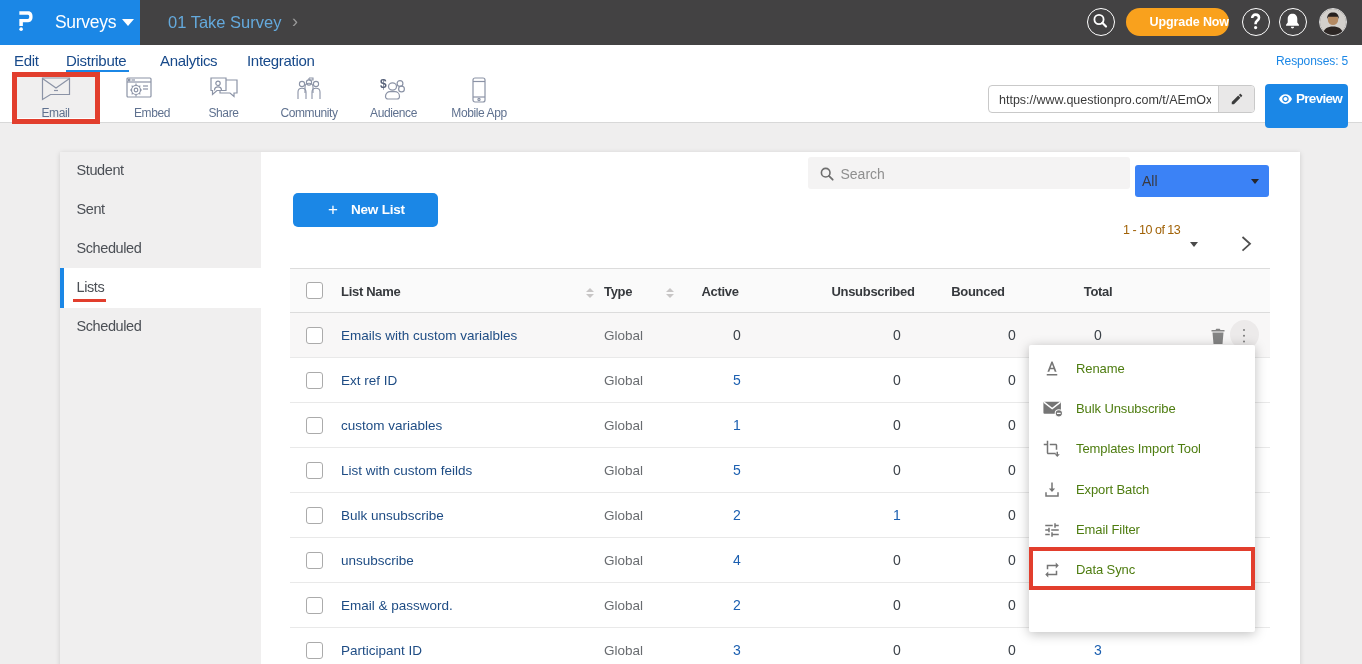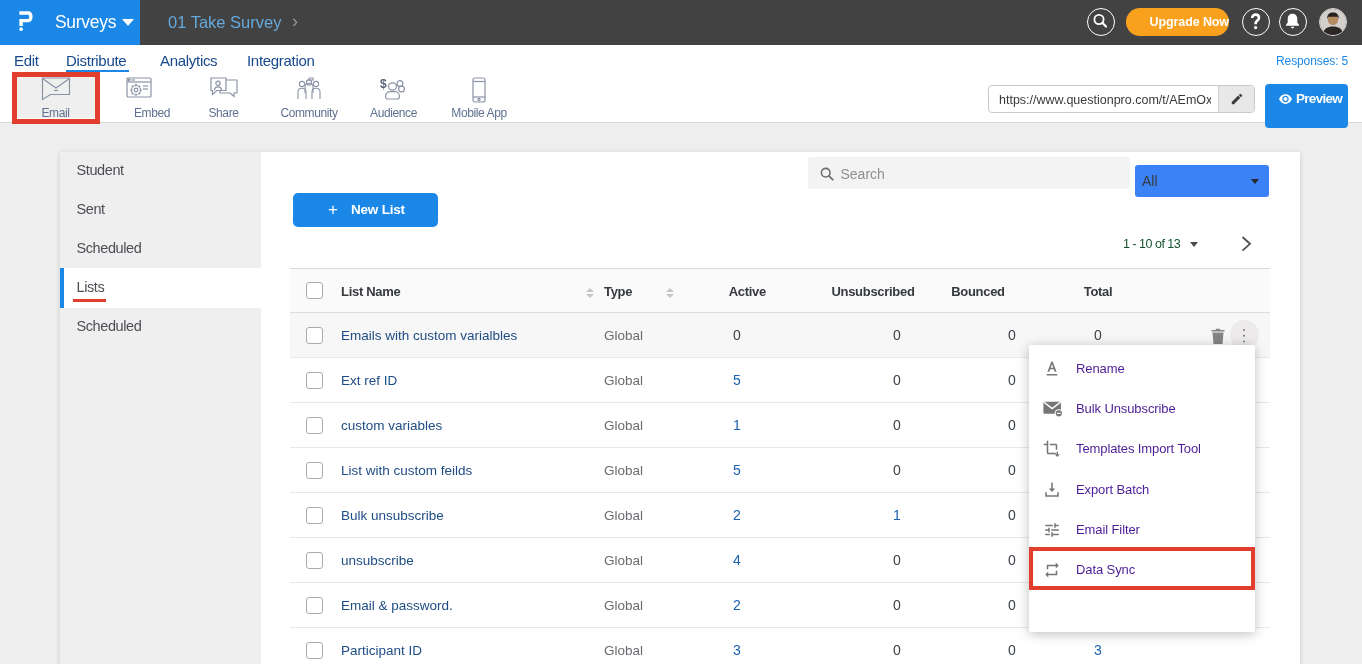--- a/index.html
+++ b/index.html
@@ -45,40 +45,40 @@
 
 
 #search { position:absolute; left:808px; top:157px; width:322px; height:32px; background:#f4f3f3; border-radius:3px; }
 #search .ph { position:absolute; left:32.5px; top:8.5px; font-size:14px; color:#8f8f8f; }
 #alldd { position:absolute; left:1135px; top:157px; width:134px; height:32px; background:#3b82f6; border-radius:3px;margin-top:8px; }
 #alldd .t { position:absolute; left:7px; top:8px; font-size:14px; color:#3a3a40; }
 #alldd .caret { position:absolute; left:116px; top:14px; width:0; height:0; border-left:4px solid transparent; border-right:4px solid transparent; border-top:5px solid #26262c; }
 #newlist { position:absolute; left:293px; top:193px; width:145px; height:34px; background:#1b87e6; border-radius:5px; color:#fff; }
 #newlist .plus { position:absolute; left:35px; top:7px; font-size:17px; font-weight:normal; }
 #newlist .t { position:absolute; left:58px; top:9px; font-size:13.5px; font-weight:bold; letter-spacing:-0.2px; }
-#pag { position:absolute; left:1123px; top:237px; font-size:12.5px; color:#14532d; letter-spacing:-0.5px; }
+#pag { position:absolute; left:1123px; top:223px; font-size:12.5px; color:#a16207; letter-spacing:-0.5px; }
 #pagcaret { position:absolute; left:1190px; top:241.5px; width:0; height:0; border-left:4.5px solid transparent; border-right:4.5px solid transparent; border-top:5px solid #4a4a4a; }
 
 
 #table { position:absolute; left:290px; top:268px; width:980px; }
 .hdr { position:absolute; left:0; top:0; width:980px; height:45px; background:#fafafa; border-top:1px solid #dcdcdc; border-bottom:1px solid #dcdcdc; }
 .hdr .h { position:absolute; top:14.5px; font-size:13px; font-weight:bold; color:#36393d; letter-spacing:-0.3px; }
 .row { position:absolute; left:0; width:980px; height:45px; border-bottom:1px solid #e9e9e9; }
 .cb { position:absolute; left:15.5px; top:14px; width:17px; height:17px; border:1.5px solid #ababab; border-radius:3px; background:#fff; }
 .name { position:absolute; left:51px; top:15px; font-size:13.5px; color:#1e4c84; }
 .glb { position:absolute; left:314px; top:15px; font-size:13.5px; color:#696c70; }
 .num { position:absolute; top:14px; font-size:14px; width:40px; text-align:center; }
 .nblue { color:#1b5fb0; }
 .ndark { color:#3b4148; }
 
 
 #menu { position:absolute; left:1029px; top:345px; width:226px; height:287px; background:#fff; border-radius:2px; box-shadow:0 2px 12px rgba(0,0,0,0.26); padding-top:3px; }
 .mi { position:relative; height:40.2px; }
 .mi svg { position:absolute; left:14px; top:12px; }
-.mi .t { position:absolute; left:47px; top:13px; font-size:13px; color:#4c1d95; letter-spacing:-0.1px; }
+.mi .t { position:absolute; left:47px; top:13px; font-size:13px; color:#4d7c0f; letter-spacing:-0.1px; }
 
 
 .redbox { position:absolute; border:5px solid #e23e2d; }
 </style>
 </head>
 <body>
 
 <div id="topbar">
   <div id="brand">
     <svg width="14" height="20" viewBox="0 0 13.2 19.8">
@@ -261,21 +261,21 @@
     <div class="h" style="left:51px;">List Name</div>
     <svg width="8" height="10" viewBox="0 0 8 10" style="position:absolute; left:295.5px; top:18.5px;">
         <polygon points="4,0 8,4 0,4" fill="#c8c6c6"></polygon>
         <polygon points="4,10 8,6 0,6" fill="#c8c6c6"></polygon>
       </svg>
     <div class="h" style="left:314px;">Type</div>
     <svg width="8" height="10" viewBox="0 0 8 10" style="position:absolute; left:375.5px; top:18.5px;">
         <polygon points="4,0 8,4 0,4" fill="#c8c6c6"></polygon>
         <polygon points="4,10 8,6 0,6" fill="#c8c6c6"></polygon>
       </svg>
-    <div class="h" style="left:424px; width:52px; text-align:right;">Active</div>
+    <div class="h" style="left:404px; width:52px; text-align:center;">Active</div>
     <div class="h" style="left:533px; width:100px; text-align:center;">Unsubscribed</div>
     <div class="h" style="left:648px; width:80px; text-align:center;">Bounced</div>
     <div class="h" style="left:778px; width:60px; text-align:center;">Total</div>
   </div>
   <div class="row" style="top:45px; background:#f8f7f7;">
     <div class="cb"></div>
       <div class="name">Emails with custom varialbles</div>
       <div class="glb">Global</div>
     <div class="num ndark" style="left:427px;">0</div>
       <div class="num ndark" style="left:587px;">0</div>

